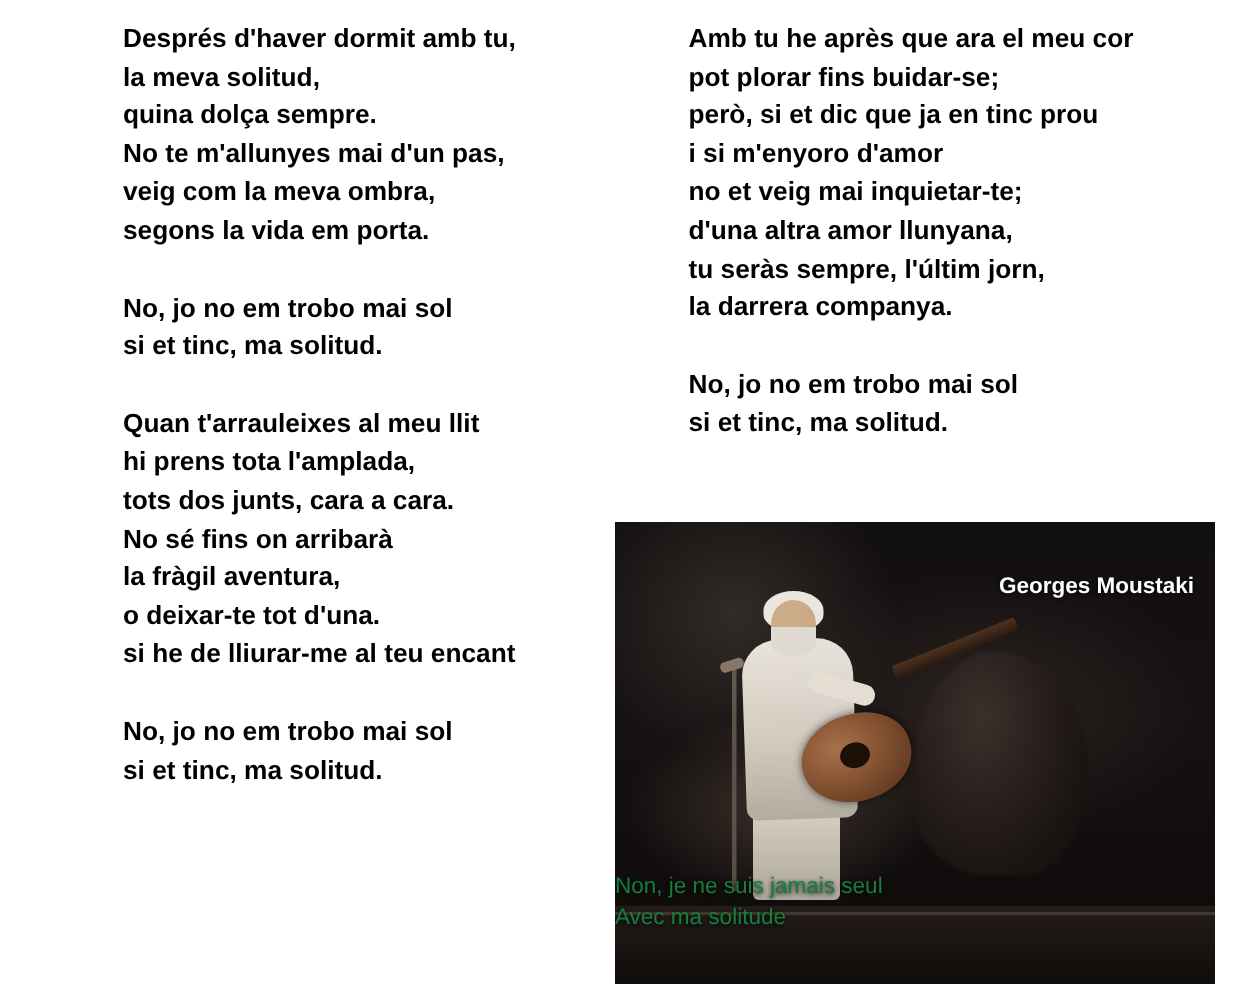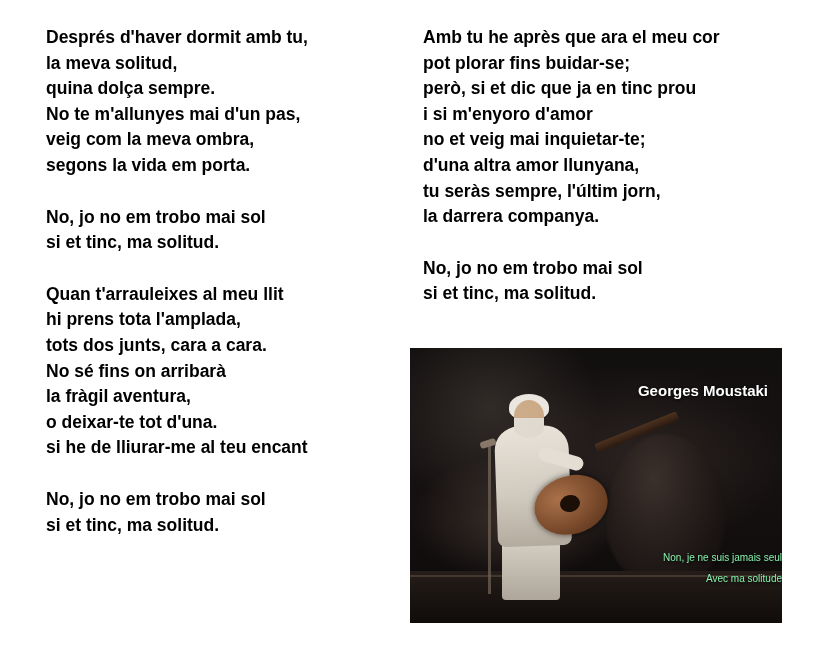--- a/index.html
+++ b/index.html
@@ -14,21 +14,22 @@
     overflow: hidden;
   }
   .page {
     position: relative;
     width: 827px;
     height: 659px;
     box-sizing: border-box;
   }
   .column {
     position: absolute;
-    top: 25px;
+    top: 13px;
+    margin-left: 36px;
   }
   .col-left {
     left: 46px;
     width: 355px;
   }
   .col-right {
     left: 423px;
     width: 360px;
   }
   .stanza {
@@ -42,23 +43,24 @@
     white-space: pre;
   }
   .stanza.refrain {
     margin-bottom: 26px;
   }
   .photo {
     position: absolute;
     left: 410px;
     top: 348px;
     width: 372px;
-    height: 275px;
+    height: 308px;
     background: #0a0708;
     overflow: hidden;
+    padding-left: 28px;
   }
   
   .ph-bg {
     position: absolute;
     inset: 0;
     background:
       radial-gradient(ellipse 150px 90px at 28% 62%, rgba(120,100,86,0.38), rgba(0,0,0,0) 70%),
       radial-gradient(ellipse 200px 130px at 62% 40%, rgba(58,48,44,0.55), rgba(0,0,0,0) 72%),
       linear-gradient(180deg, #120f0f 0%, #171212 42%, #0d0a0a 100%);
   }
@@ -210,23 +212,23 @@
     color: #ffffff;
     font-size: 15px;
     font-weight: bold;
     text-shadow: 0 1px 3px rgba(0,0,0,0.9);
     white-space: pre;
   }
   .ph-subs {
     position: absolute;
     left: 0; right: 0;
     bottom: 34px;
-    text-align: right;
-    color: #86efac;
-    font-size: 10px;
+    text-align: left;
+    color: #15803d;
+    font-size: 15px;
     line-height: 21px;
     text-shadow: 0 1px 3px rgba(0,0,0,0.95);
   }
   .ph-subs div { white-space: pre; }
 </style>
 </head>
 <body>
 
 <div class="page">
 

